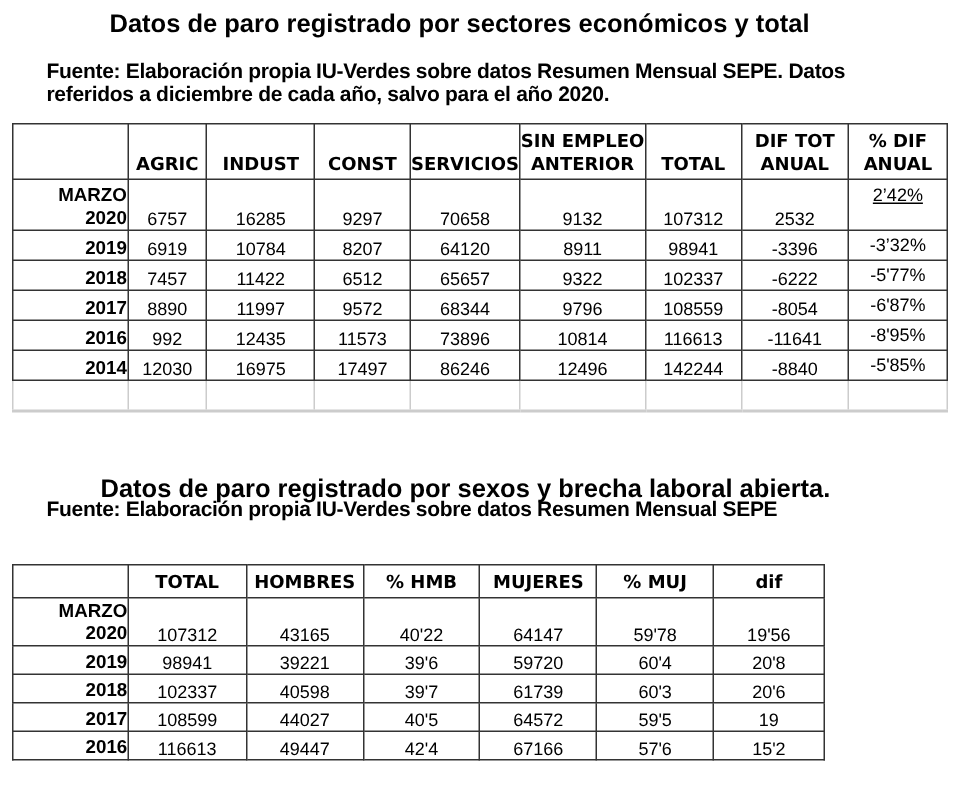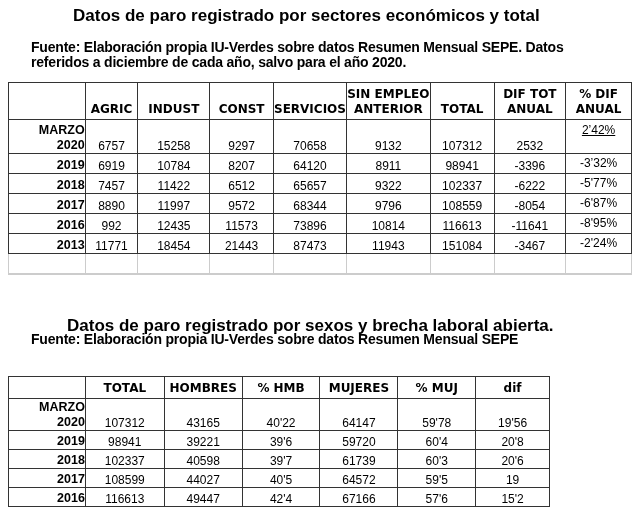--- a/index.html
+++ b/index.html
@@ -54,21 +54,21 @@
     <th>CONST</th>
     <th>SERVICIOS</th>
     <th><span>SIN EMPLEO</span><br><span>ANTERIOR</span></th>
     <th>TOTAL</th>
     <th><span>DIF TOT</span><br><span>ANUAL</span></th>
     <th><span>% DIF</span><br><span>ANUAL</span></th>
   </tr>
   <tr class="first">
     <td class="year"><span>MARZO</span><br><span>2020</span></td>
     <td>6757</td>
-    <td>15258</td>
+    <td>16285</td>
     <td>9297</td>
     <td>70658</td>
     <td>9132</td>
     <td>107312</td>
     <td>2532</td>
     <td class="pct">2’42%</td>
   </tr>
   <tr class="r">
     <td class="year">2019</td>
     <td>6919</td>
@@ -107,29 +107,29 @@
     <td>992</td>
     <td>12435</td>
     <td>11573</td>
     <td>73896</td>
     <td>10814</td>
     <td>116613</td>
     <td>-11641</td>
     <td class="pct">-8'95%</td>
   </tr>
   <tr class="r">
-    <td class="year">2013</td>
-    <td>11771</td>
-    <td>18454</td>
-    <td>21443</td>
-    <td>87473</td>
-    <td>11943</td>
-    <td>151084</td>
-    <td>-3467</td>
-    <td class="pct">-2'24%</td>
+    <td class="year">2014</td>
+    <td>12030</td>
+    <td>16975</td>
+    <td>17497</td>
+    <td>86246</td>
+    <td>12496</td>
+    <td>142244</td>
+    <td>-8840</td>
+    <td class="pct">-5'85%</td>
   </tr>
   <tr class="empty">
     <td></td>
         <td></td>
         <td></td>
         <td></td>
         <td></td>
         <td></td>
         <td></td>
         <td></td>

